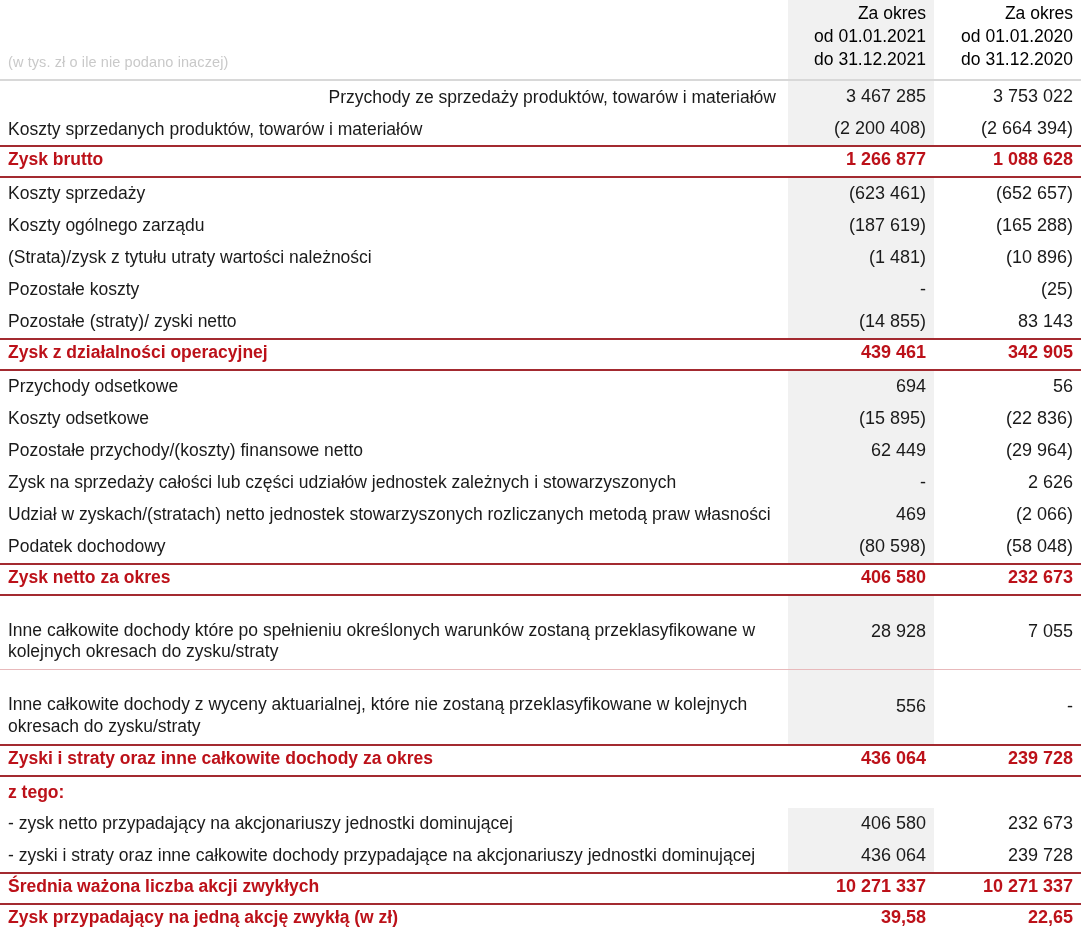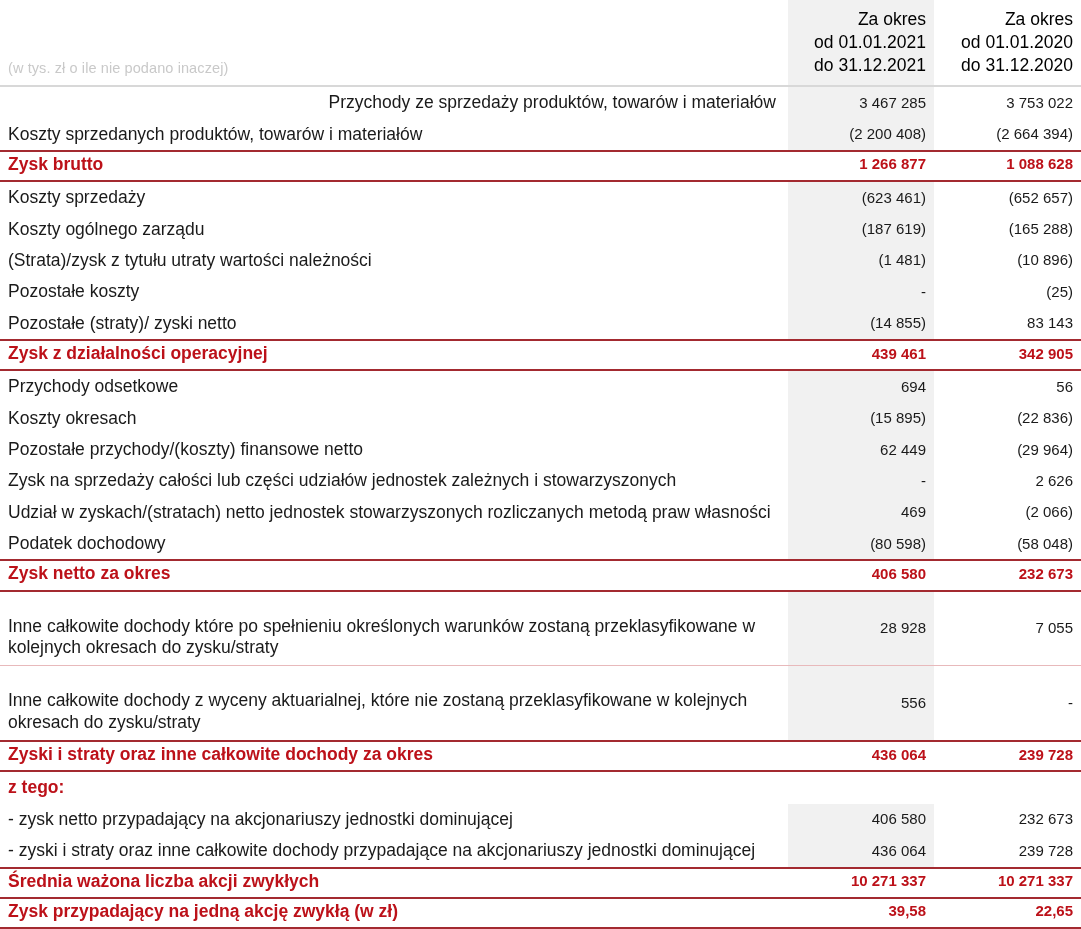--- a/index.html
+++ b/index.html
@@ -40,38 +40,38 @@
     color: #c9c9c9;
     padding: 17px 0 9px 8px;
     white-space: nowrap;
     letter-spacing: .1px;
   }
   .hdr-period {
     font-size: 17.5px;
     color: #000000;
     text-align: right;
     line-height: 1.30;
-    padding: 8px 8px 9px 0;
+    padding: 2px 8px 9px 0;
     white-space: nowrap;
   }
   .hdr-period .ln { display: block; }
 
   
   tbody td {
     padding: 0;
     vertical-align: middle;
   }
   .lbl {
     font-size: 17.5px;
     color: #1a1a1a;
     padding: 5px 12px 5px 8px;
     line-height: 1.22;
   }
   .val {
-    font-size: 15px;
+    font-size: 18px;
     color: #1a1a1a;
     text-align: right;
     padding: 5px 8px 5px 6px;
     white-space: nowrap;
     line-height: 1.22;
   }
 
   
   td.shade { background: #f1f1f1; }
 
@@ -179,21 +179,21 @@
           <td class="lbl">Zysk z działalności operacyjnej</td>
           <td class="val">439 461</td>
           <td class="val">342 905</td>
         </tr>
         <tr class="r-data">
           <td class="lbl">Przychody odsetkowe</td>
           <td class="val shade">694</td>
           <td class="val">56</td>
         </tr>
         <tr class="r-data">
-          <td class="lbl">Koszty okresach</td>
+          <td class="lbl">Koszty odsetkowe</td>
           <td class="val shade">(15 895)</td>
           <td class="val">(22 836)</td>
         </tr>
         <tr class="r-data">
           <td class="lbl">Pozostałe przychody/(koszty) finansowe netto</td>
           <td class="val shade">62 449</td>
           <td class="val">(29 964)</td>
         </tr>
         <tr class="r-data">
           <td class="lbl">Zysk na sprzedaży całości lub części udziałów jednostek zależnych i stowarzyszonych</td>

